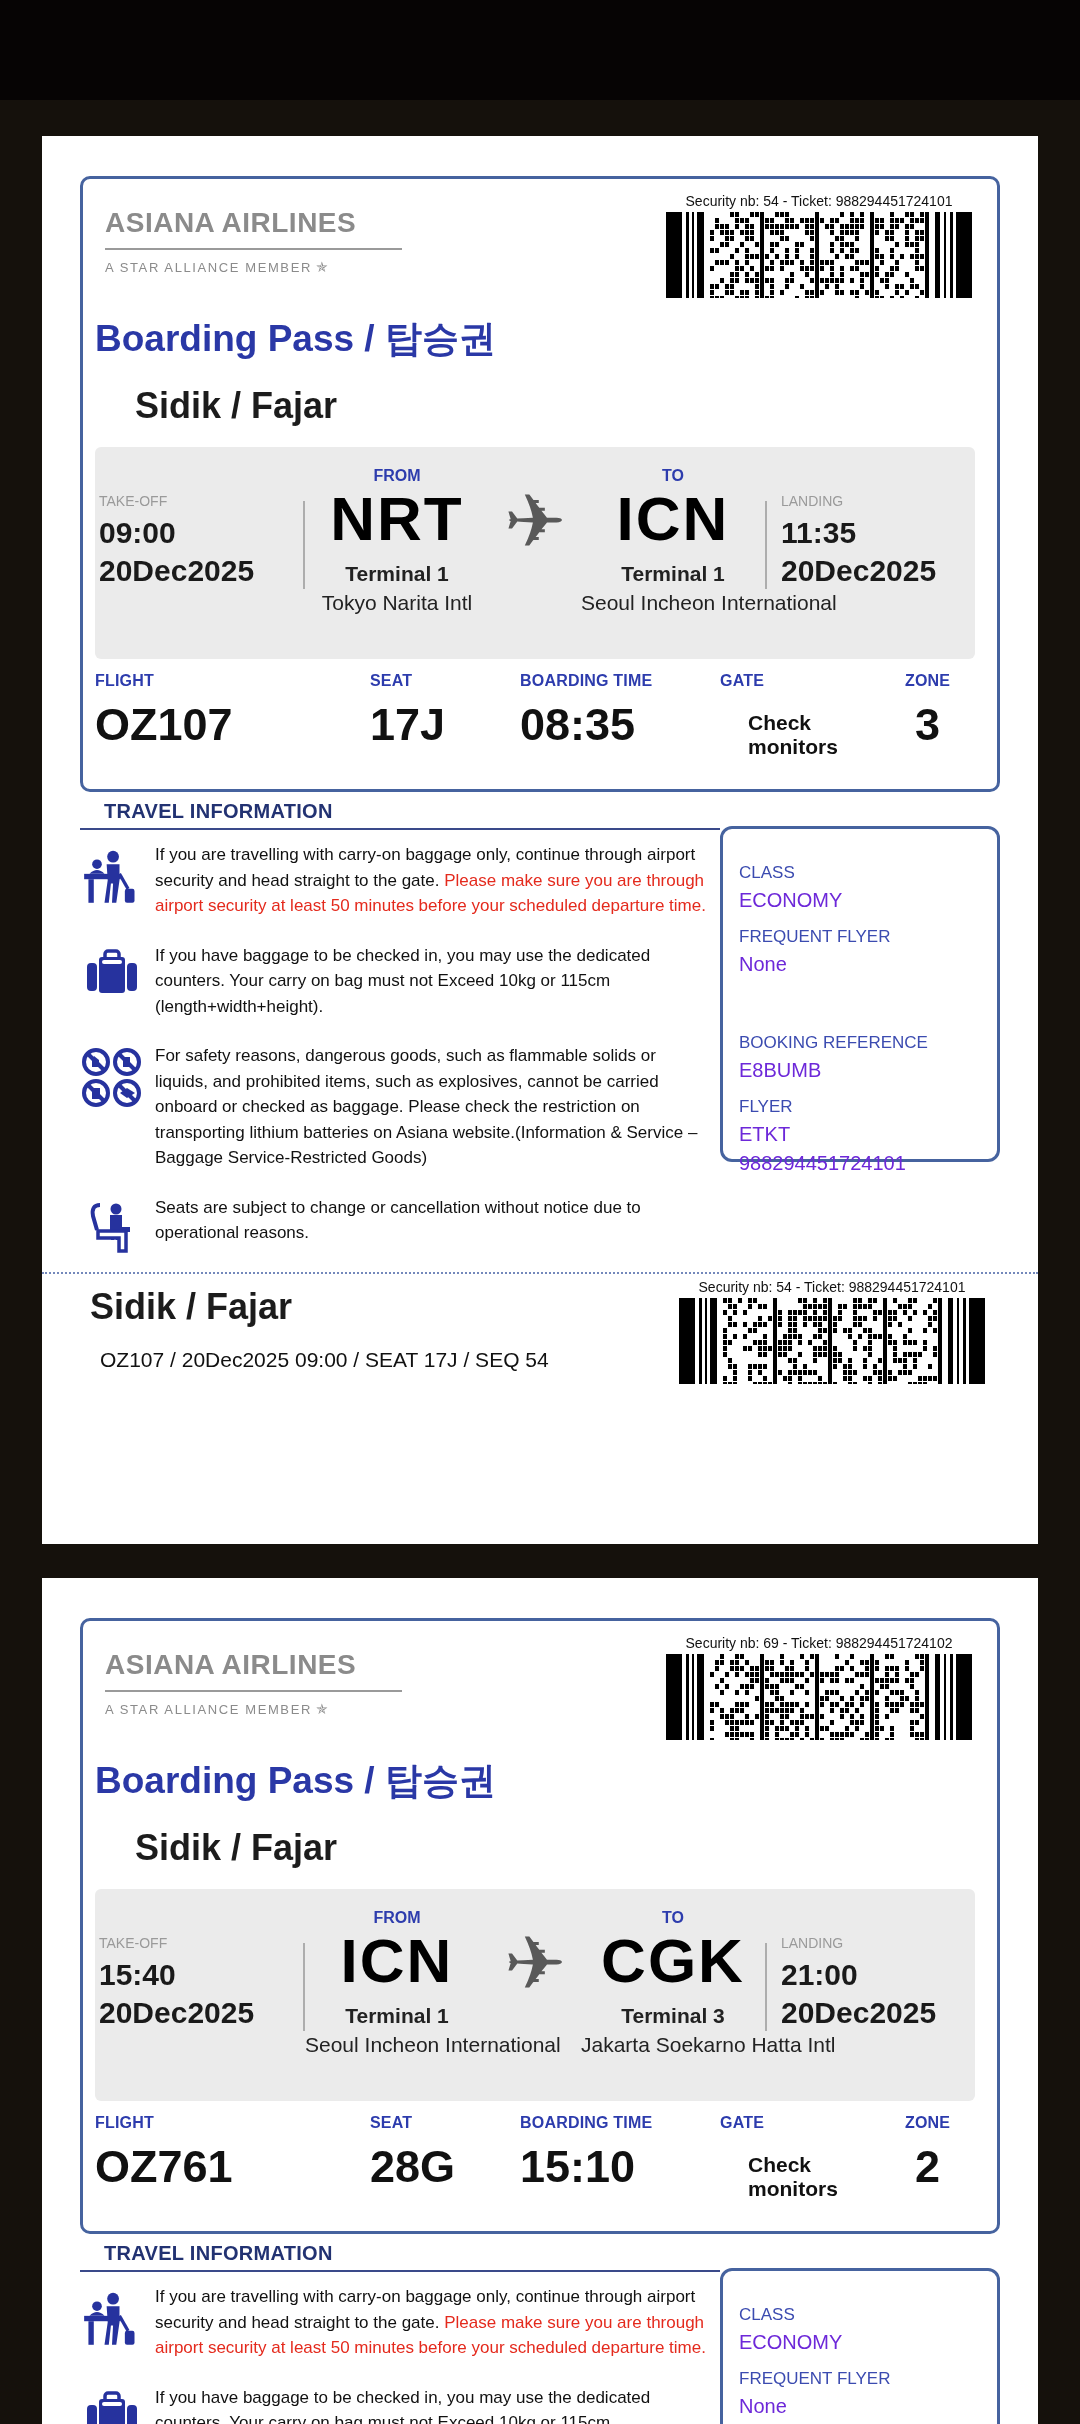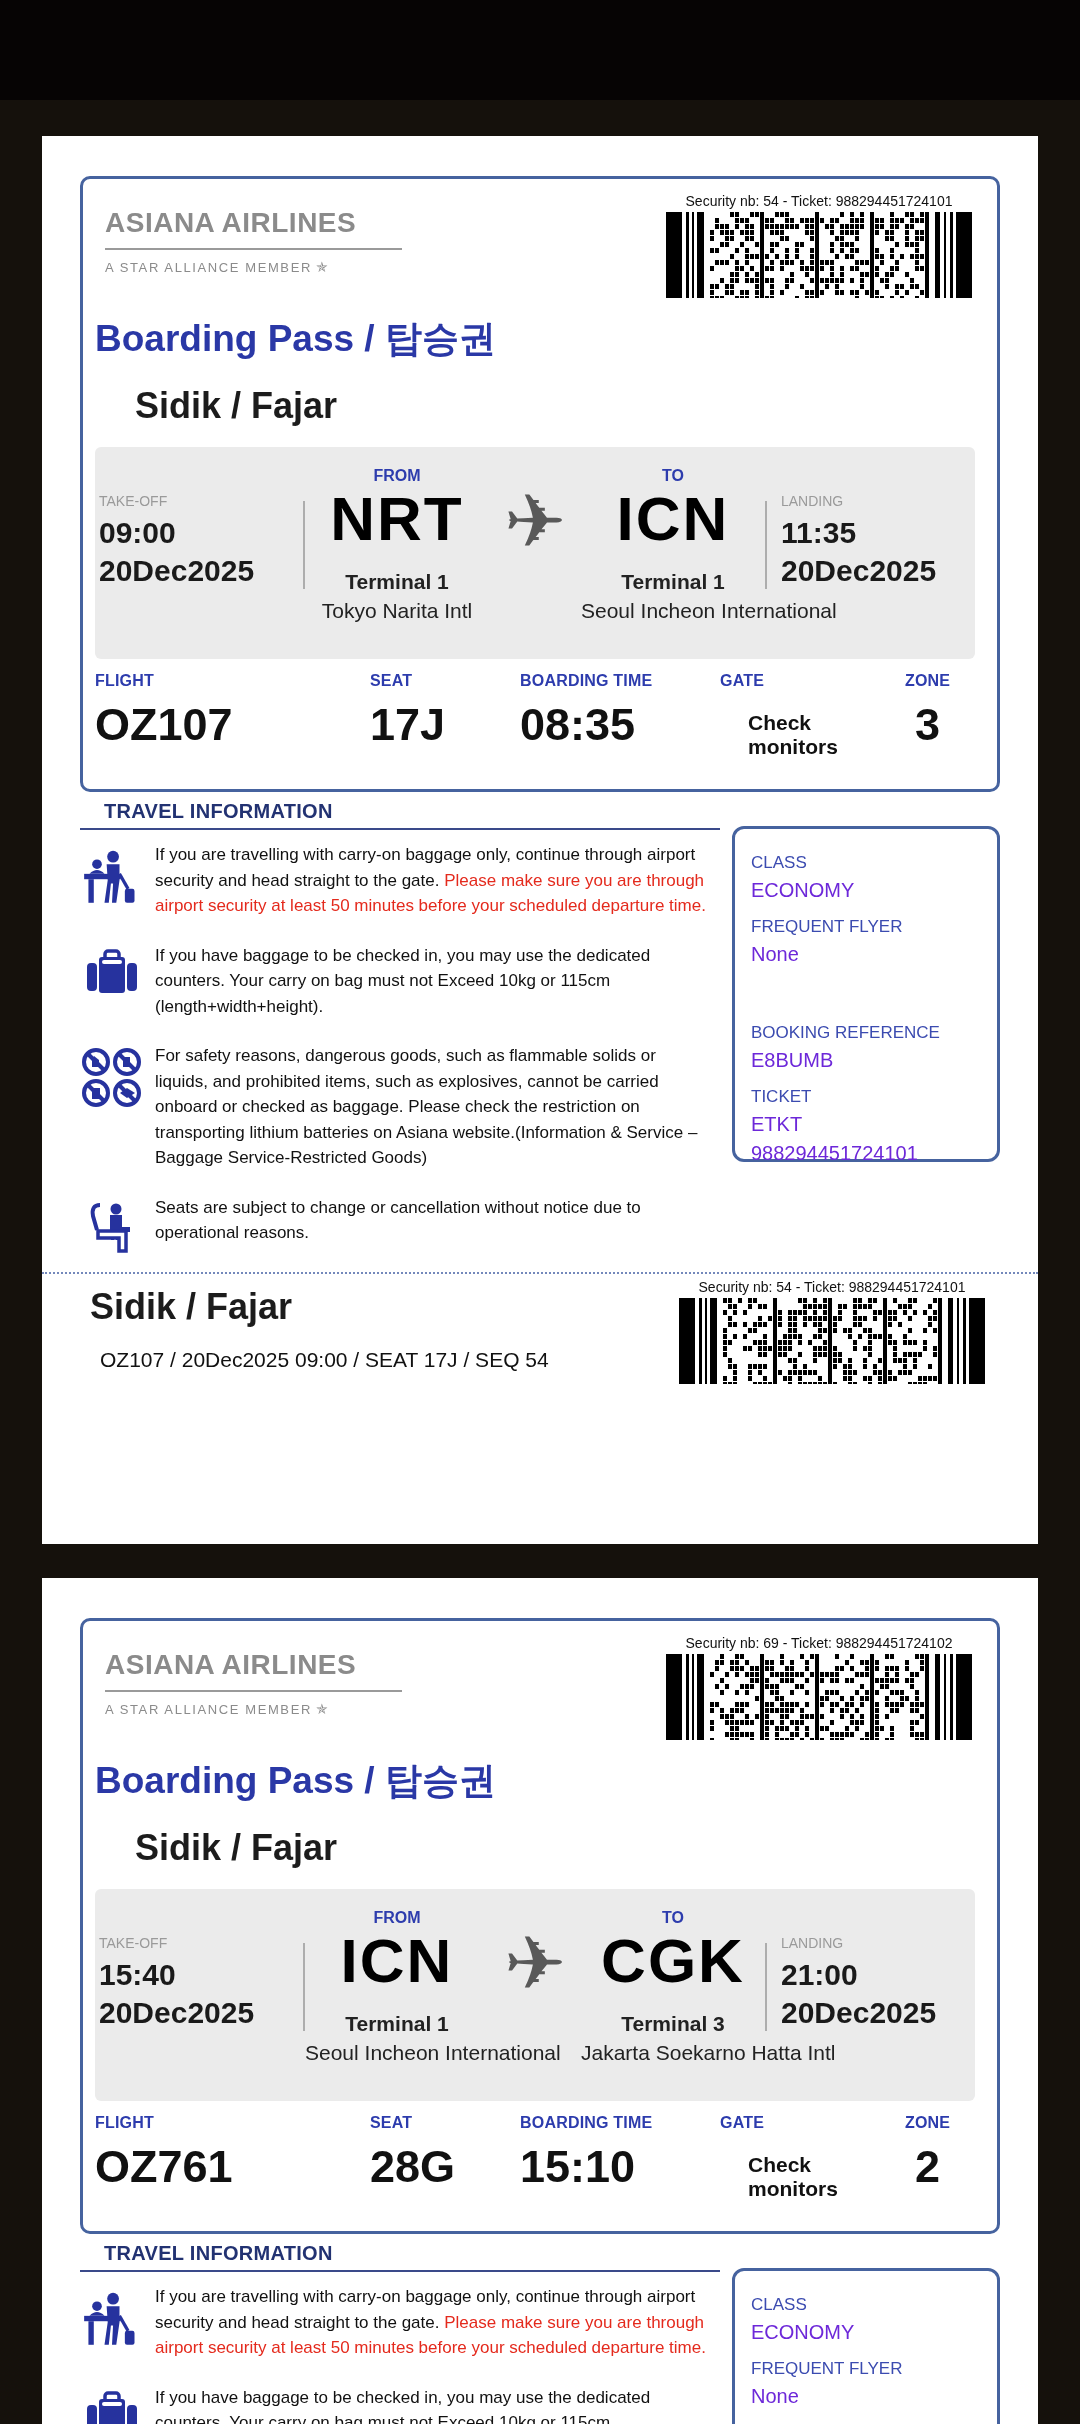--- a/index.html
+++ b/index.html
@@ -44,21 +44,21 @@
   .t-block{width:190px;flex:none;padding-top:32px;}
   .t-right{text-align:left;padding-right:14px;}
   .t-left{text-align:left;padding-left:14px;}
   .t-label{font-size:14px;color:#9a9a9a;}
   .t-time{font-size:30px;font-weight:bold;margin-top:7px;color:#1a1a1a;}
   .t-date{font-size:30px;font-weight:bold;margin-top:4px;color:#1a1a1a;}
   .vdiv{width:2px;flex:none;background:#adadad;height:88px;margin-top:40px;}
   .ap-block{flex:1;text-align:center;padding-top:6px;min-width:0;}
   .ap-label{font-size:16px;font-weight:bold;color:#2d3cad;}
   .ap-code{font-size:62px;font-weight:bold;color:#000000;line-height:1.04;letter-spacing:2px;margin-top:2px;}
-  .ap-terminal{font-size:21px;font-weight:bold;color:#222;margin-top:19px;white-space:nowrap;}
+  .ap-terminal{font-size:21px;font-weight:bold;color:#222;margin-top:11px;white-space:nowrap;}
   .ap-airport{font-size:21px;color:#222;margin-top:5px;white-space:nowrap;}
   .plane{width:92px;flex:none;text-align:center;padding-top:24px;font-size:74px;color:#595959;line-height:1;}
 
   .bot{margin-top:13px;display:grid;grid-template-columns:275px 150px 200px 185px 1fr;}
   .bot-label{font-size:16px;font-weight:bold;color:#2d3cad;letter-spacing:.2px;}
   .bot-value{margin-top:9px;font-size:45px;font-weight:bold;color:#111;}
   .gate-value{font-size:21px;margin-top:21px;margin-left:28px;}
   .zone-col{text-align:center;padding-right:26px;}
 
   
@@ -67,22 +67,22 @@
   .ti-title{font-size:20px;font-weight:bold;color:#223272;margin-left:24px;letter-spacing:.3px;}
   .ti-rule{border-top:2px solid #3a4a8a;margin-top:5px;}
   .t-item{display:flex;margin-top:24px;}
   .t-item.first{margin-top:12px;}
   .t-icon{width:64px;flex:none;display:flex;justify-content:center;padding-top:4px;}
   .t-icon svg{display:block;}
   .t-text{flex:1;font-size:17px;line-height:1.5;color:#111;padding-left:11px;padding-right:14px;}
   .red{color:#e42a1d;margin-top:43px;}
 
   .panel{
-    flex:1;margin-left:12px;margin-top:26px;height:336px;box-sizing:border-box;
-    border:3px solid #46639f;border-radius:12px;padding:22px 16px;
+    flex:1;margin-top:26px;height:336px;box-sizing:border-box;
+    border:3px solid #46639f;border-radius:12px;padding:32px 16px;
   }
   .p-label{font-size:17px;color:#3b4bb0;margin-top:15px;}
   .p-label.first{margin-top:2px;}
   .p-value{font-size:20px;color:#6d28d9;margin-top:6px;}
   .p-gap{height:42px;}
 
   
   .cut{position:absolute;top:1136px;left:0;right:0;border-top:2px dotted #7488bb;}
   .stub-name{position:absolute;top:1150px;left:48px;font-size:36px;font-weight:bold;color:#1c1c1c;}
   .stub-details{position:absolute;top:1212px;left:58px;font-size:21px;color:#111;}
@@ -603,21 +603,21 @@
     </div>
 
     <div class="panel">
       <div class="p-label first">CLASS</div>
       <div class="p-value">ECONOMY</div>
       <div class="p-label">FREQUENT FLYER</div>
       <div class="p-value">None</div>
       <div class="p-gap"></div>
       <div class="p-label">BOOKING REFERENCE</div>
       <div class="p-value">E8BUMB</div>
-      <div class="p-label">TICKET</div>
+      <div class="p-label">FLYER</div>
       <div class="p-value">ETKT</div>
       <div class="p-value">988294451724101</div>
     </div>
   </div>
 
   <div class="cut"></div>
   <div class="stub-name">Sidik / Fajar</div>
   <div class="stub-details">OZ107 / 20Dec2025 09:00 / SEAT 17J / SEQ 54</div>
   <div class="stub-bc">
     <div class="security">Security nb: 54 - Ticket: 988294451724101</div>

